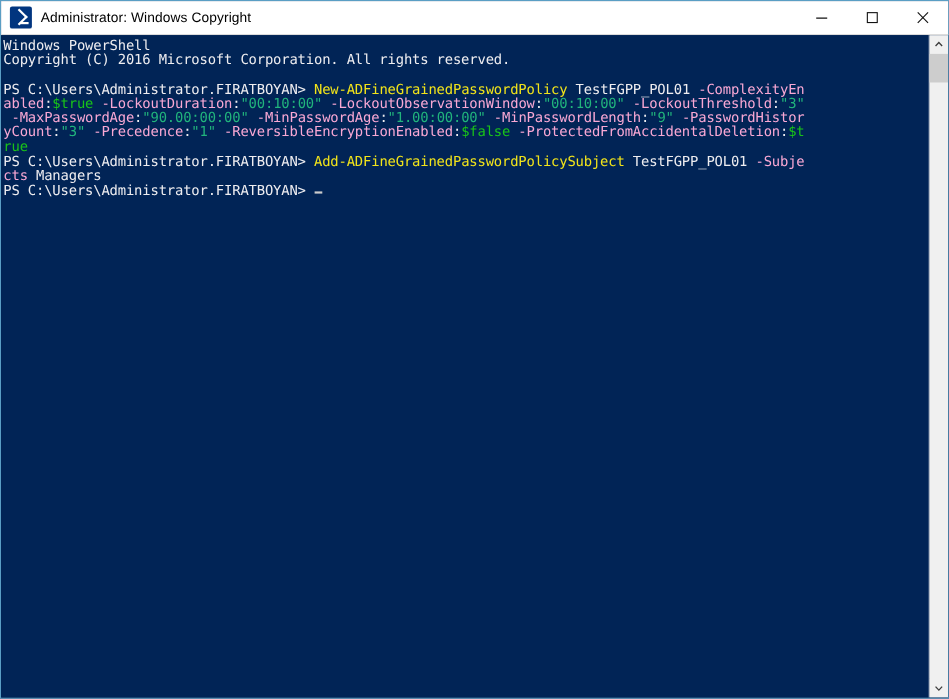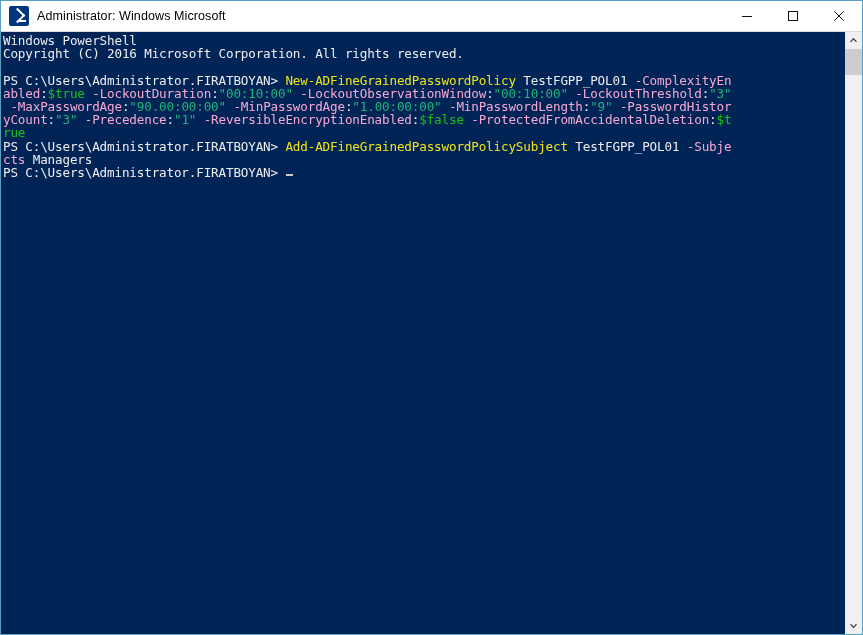--- a/index.html
+++ b/index.html
@@ -169,21 +169,21 @@
 </head>
 <body>
 
 <div class="window">
 
   <div class="titlebar">
     <div class="title-icon">
       <div class="chev"></div>
       <div class="underbar"></div>
     </div>
-    <span class="titlebar-text">Administrator: Windows Microsoft</span>
+    <span class="titlebar-text">Administrator: Windows Copyright</span>
     <div class="titlebar-spacer"></div>
     <div class="win-buttons">
       <div class="win-btn">
         <svg width="12" height="12" viewBox="0 0 12 12" aria-hidden="true">
           <line x1="1" y1="6.5" x2="11" y2="6.5" stroke="#111111" stroke-width="1"></line>
         </svg>
       </div>
       <div class="win-btn">
         <svg width="12" height="12" viewBox="0 0 12 12" aria-hidden="true">
           <rect x="1.5" y="1.5" width="9" height="9" fill="none" stroke="#111111" stroke-width="1"></rect>

